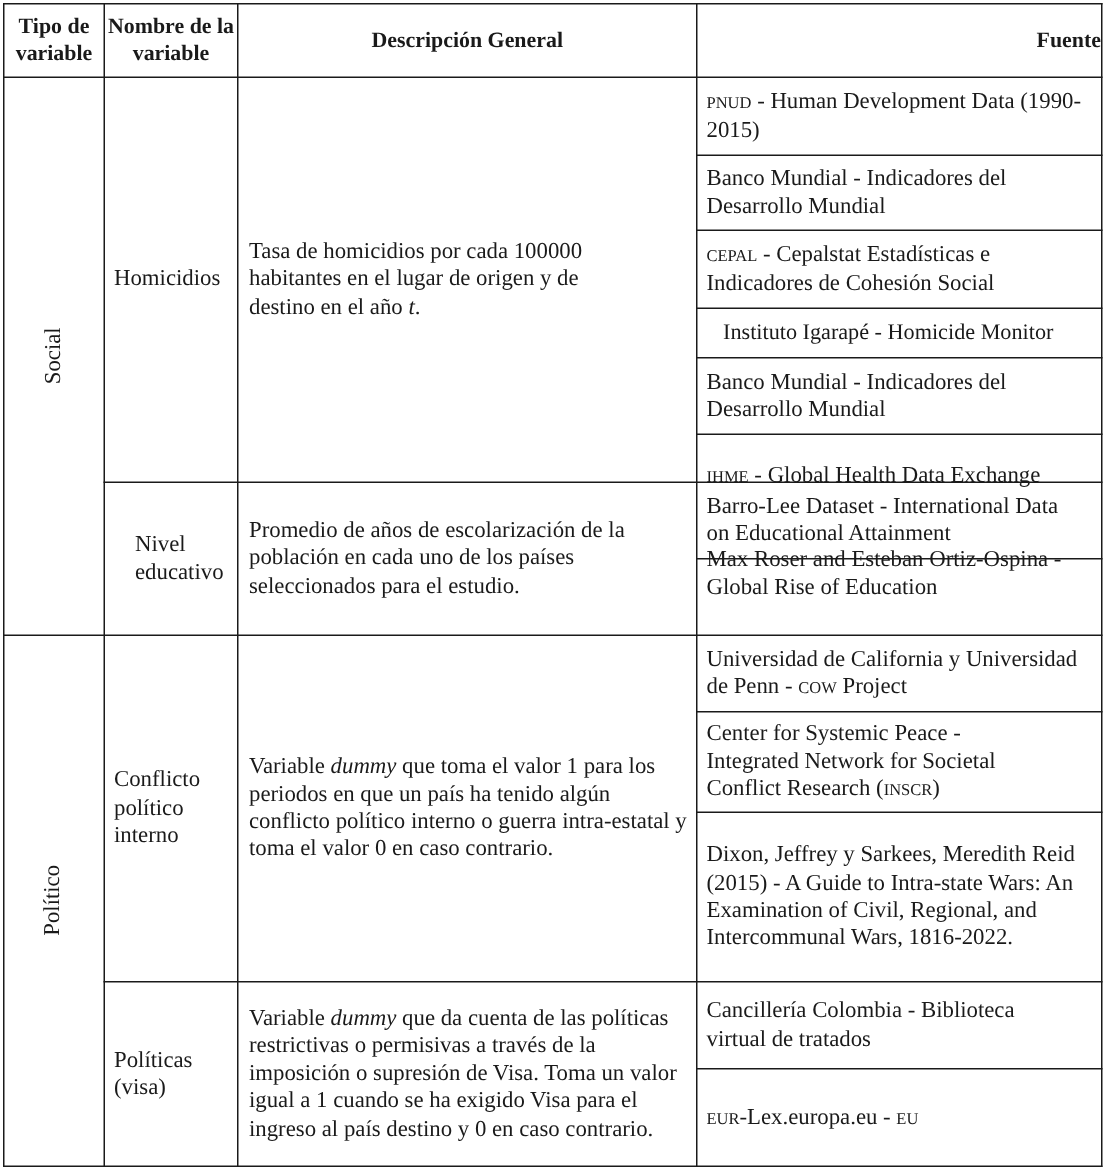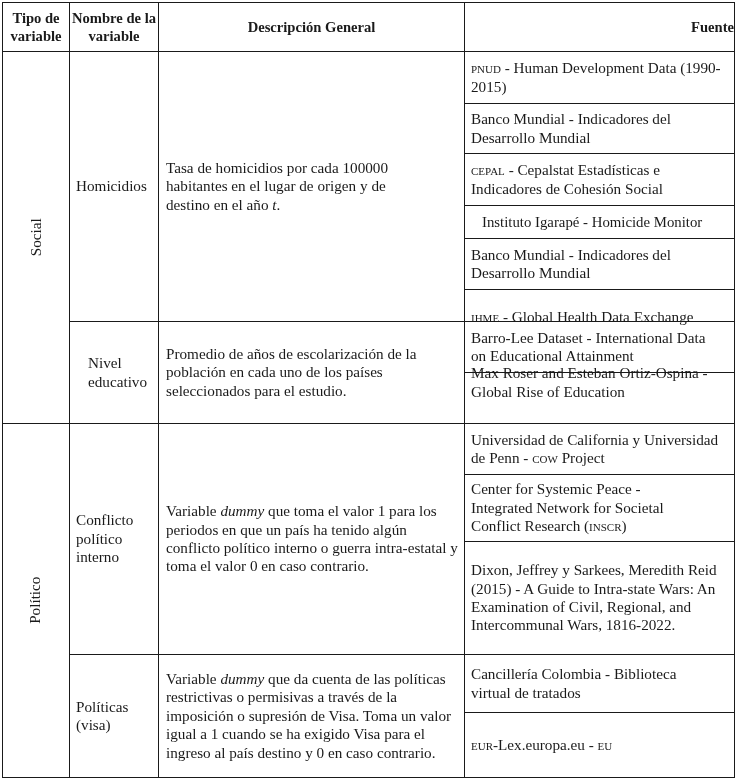--- a/index.html
+++ b/index.html
@@ -62,21 +62,21 @@
   <div class="cell c-tipo-rot" style="left:3px;top:52px;width:66px;height:371px;">
     <span class="rot">Social</span>
   </div>
   <div class="cell c-tipo-rot" style="left:3px;top:424px;width:66px;height:353px;">
     <span class="rot">Político</span>
   </div>
 
   <div class="cell c-name" style="left:70px;top:52px;width:88px;height:269px;">
     <span>Homicidios</span>
   </div>
-  <div class="cell c-name" style="left:70px;top:322px;width:88px;height:101px;justify-content:flex-end;">
+  <div class="cell c-name" style="left:84px;top:322px;width:88px;height:101px;">
     <span style="width:70px;display:block;">Nivel educativo</span>
   </div>
   <div class="cell c-name" style="left:70px;top:424px;width:88px;height:230px;">
     <span style="width:72px;display:block;">Conflicto político interno</span>
   </div>
   <div class="cell c-name" style="left:70px;top:655px;width:88px;height:122px;">
     <span style="width:72px;display:block;">Políticas (visa)</span>
   </div>
 
   <div class="cell c-desc" style="left:159px;top:52px;width:305px;height:269px;">

